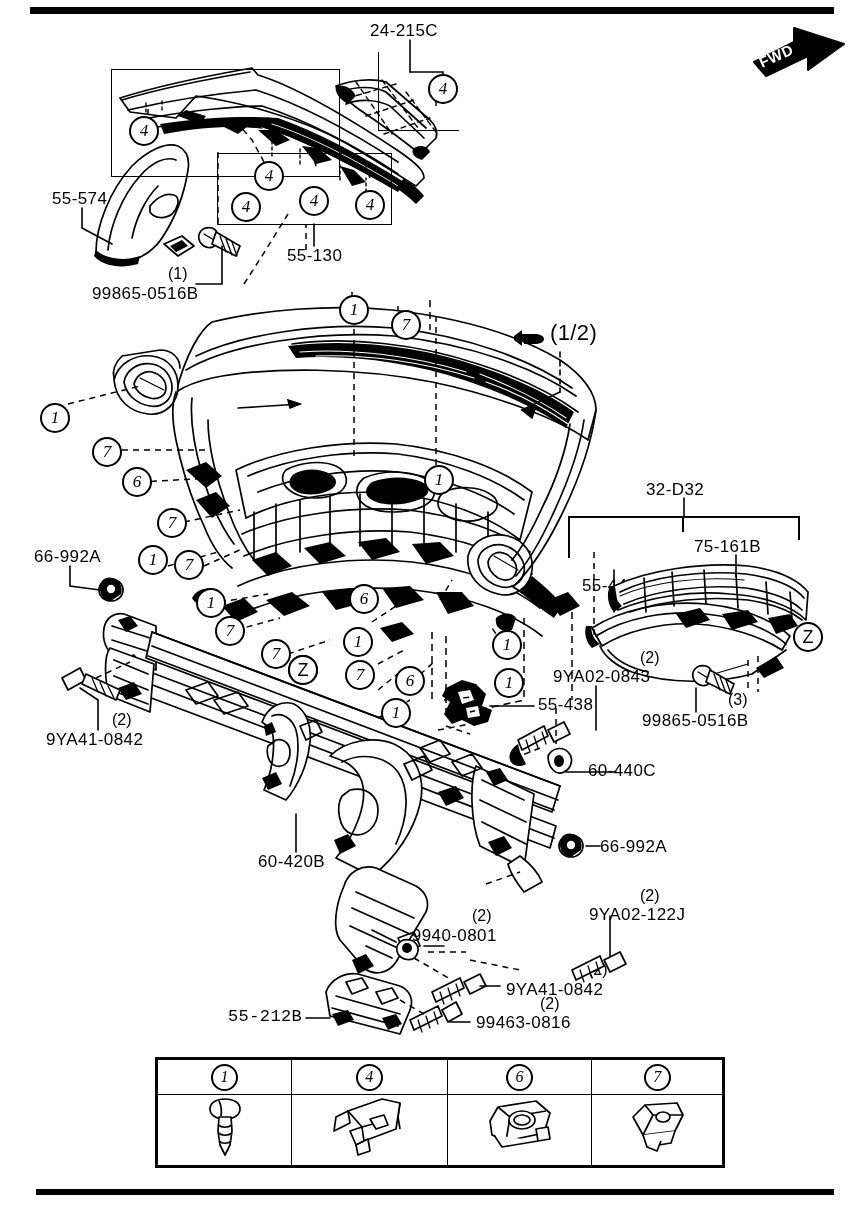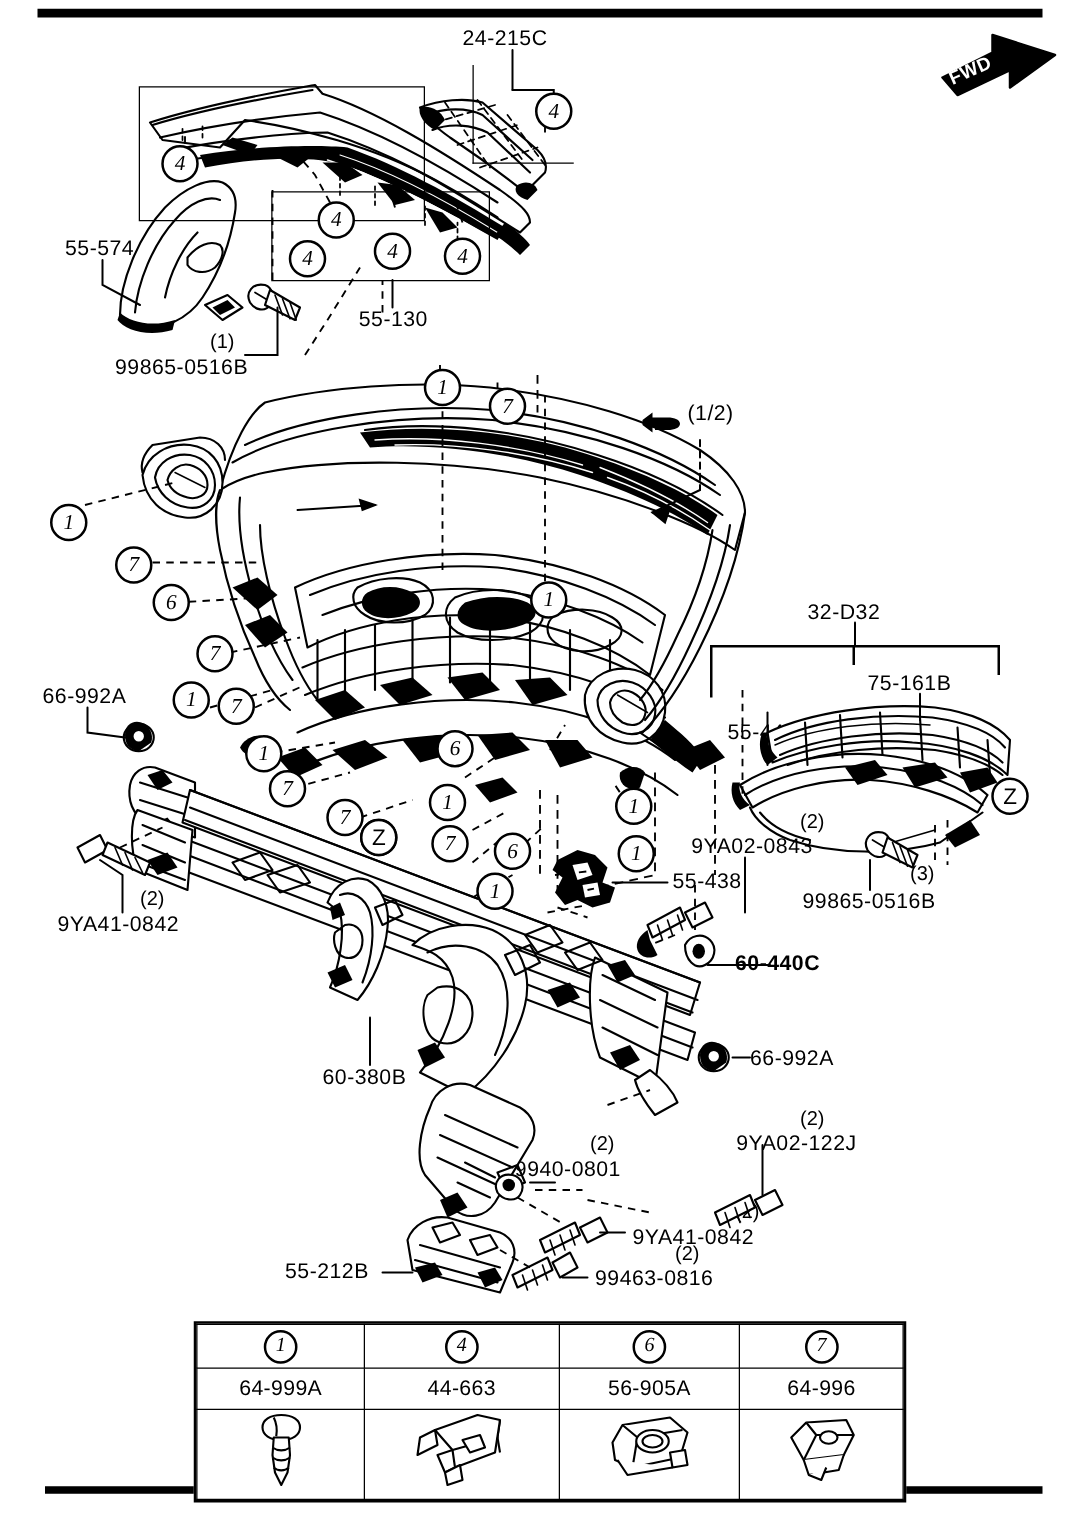--- a/index.html
+++ b/index.html
@@ -547,21 +547,21 @@
       <text x="14" y="50" transform="rotate(-24 14 50)" fill="#fff" font-family="Liberation Sans, sans-serif" font-size="15" font-weight="bold" letter-spacing="0.5">FWD</text>
     </svg>
   </div>
 
   <div class="hand" style="left:512px;top:326px;">
     <svg width="36" height="22" viewBox="0 0 36 22">
       <path d="M2 10 L10 4 L10 8 L22 8 C28 8 32 10 32 13 C32 16 28 18 22 18 L12 18
                L12 16 L10 16 L10 20 L2 14 Z" fill="#000"></path>
     </svg>
   </div>
-  <div class="lbl" style="left:550px;top:322px;font-size:17px;">(1/2)</div>
+  <div class="lbl" style="left:550px;top:322px;font-size:22px;">(1/2)</div>
 
   <div class="bracket" style="left:568px;top:516px;width:232px;height:42px;">
     <div class="bh"></div>
     <div class="bl" style="height:42px;"></div>
     <div class="br" style="height:24px;"></div>
     <div class="bm" style="left:114px;height:16px;"></div>
   </div>
 
   <div class="lbl" style="left:370px;top:22px;">24-215C</div>
   <div class="lbl" style="left:52px;top:190px;">55-574</div>
@@ -573,37 +573,37 @@
   <div class="lbl" style="left:46px;top:731px;">9YA41-0842</div>
   <div class="qty" style="left:112px;top:712px;">(2)</div>
 
   <div class="lbl" style="left:646px;top:481px;">32-D32</div>
   <div class="lbl" style="left:694px;top:538px;">75-161B</div>
   <div class="lbl" style="left:582px;top:553px;margin-top:24px;">55-448A</div>
 
   <div class="lbl" style="left:538px;top:696px;">55-438</div>
   <div class="lbl" style="left:553px;top:668px;">9YA02-0843</div>
   <div class="qty" style="left:640px;top:650px;">(2)</div>
-  <div class="lbl" style="left:588px;top:762px;font-weight:bold;">60-440C</div>
+  <div class="lbl" style="left:588px;top:762px;">60-440C</div>
   <div class="lbl" style="left:642px;top:712px;">99865-0516B</div>
   <div class="qty" style="left:728px;top:692px;">(3)</div>
 
-  <div class="lbl" style="left:258px;top:853px;">60-380B</div>
+  <div class="lbl" style="left:258px;top:853px;">60-420B</div>
   <div class="lbl" style="left:600px;top:838px;">66-992A</div>
 
   <div class="lbl" style="left:568px;top:906px;margin-left:21px;">9YA02-122J</div>
   <div class="qty" style="left:640px;top:888px;">(2)</div>
 
   <div class="lbl" style="left:402px;top:927px;">99940-0801</div>
   <div class="qty" style="left:472px;top:908px;">(2)</div>
 
   <div class="lbl" style="left:506px;top:981px;">9YA41-0842</div>
   <div class="qty" style="left:588px;top:962px;">(2)</div>
 
-  <div class="lbl" style="left:228px;top:1008px;">55-212B</div>
+  <div class="lbl" style="left:228px;top:1008px;font-family:Liberation Mono, monospace;">55-212B</div>
   <div class="lbl" style="left:476px;top:1014px;">99463-0816</div>
   <div class="qty" style="left:540px;top:996px;">(2)</div>
 
   <div class="cc" style="left:129px;top:116px;">4</div>
   <div class="cc" style="left:428px;top:74px;">4</div>
   <div class="cc" style="left:254px;top:161px;">4</div>
   <div class="cc" style="left:231px;top:192px;">4</div>
   <div class="cc" style="left:299px;top:186px;">4</div>
   <div class="cc" style="left:355px;top:190px;">4</div>
 
@@ -640,26 +640,20 @@
         <td>
           <span class="ccl">4</span>
         </td>
         <td>
           <span class="ccl">6</span>
         </td>
         <td>
           <span class="ccl">7</span>
         </td>
       </tr>
-      <tr class="num">
-        <td class="pn">64-999A</td>
-        <td class="pn">44-663</td>
-        <td class="pn">56-905A</td>
-        <td class="pn">64-996</td>
-      </tr>
       <tr class="art">
 
         <td>
           <svg width="74" height="66" viewBox="0 0 74 66">
             <g fill="#fff" stroke="#000" stroke-width="1.7" stroke-linejoin="round">
               <path d="M22 14 C22 8 28 4 37 4 C46 4 52 8 52 14 C52 20 46 24 37 24 C28 24 22 20 22 14 Z"></path>
               <path d="M31 6 C33 10 34 15 33 21"></path>
               <path d="M31 22 L43 22 L44 36 L42 50 L37 60 L32 50 L30 36 Z"></path>
               <path d="M30 30 C34 33 40 33 44 30"></path>
               <path d="M30 38 C34 41 40 41 44 38"></path>

